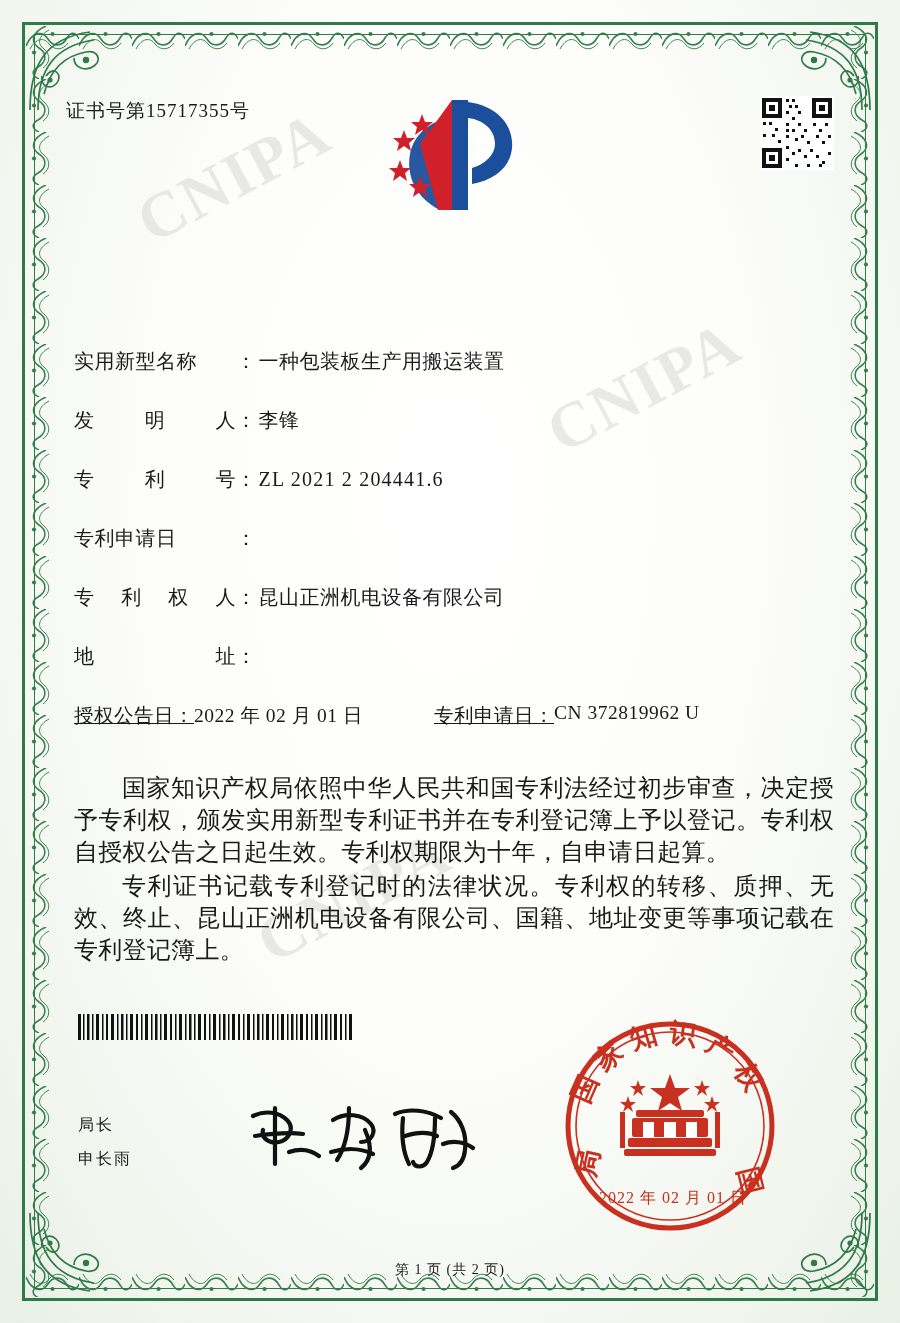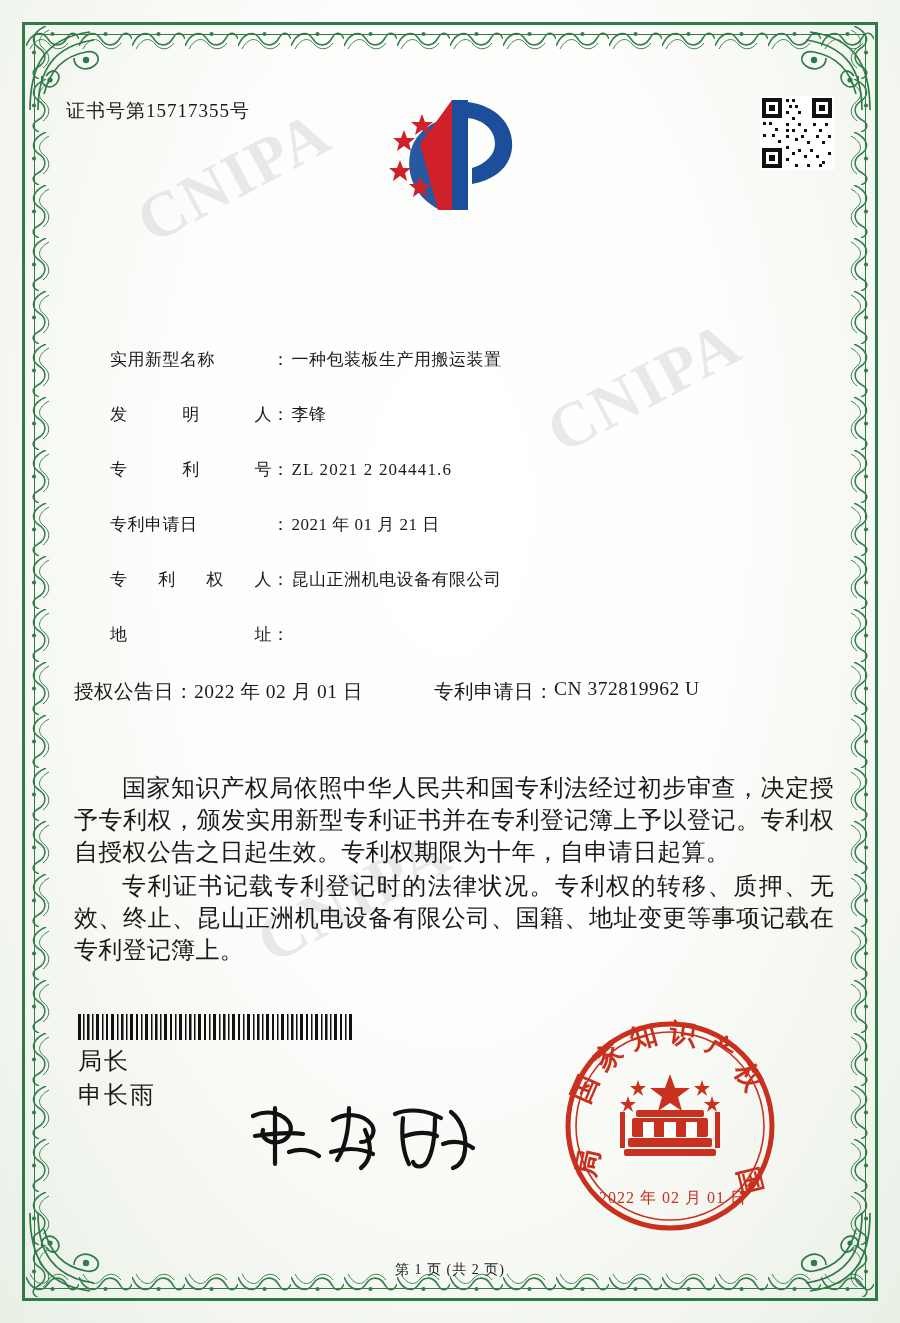--- a/index.html
+++ b/index.html
@@ -126,24 +126,23 @@
   
   .fields {
     position: absolute;
     left: 74px;
     right: 74px;
     top: 348px;
   }
   .field-row {
     display: flex;
     align-items: baseline;
-    font-size: 17px;
+    font-size: 20px;
     margin-bottom: 32px;
     letter-spacing: .5px;
-    margin-left: 36px;
   }
   .f-label {
     width: 150px;
     flex: 0 0 150px;
     display: flex;
     justify-content: space-between;
     white-space: nowrap;
   }
   .f-label.wide {
     width: 162px;
@@ -154,21 +153,21 @@
   .f-value.mono-ish { letter-spacing: 1.2px; }
 
   .two-col {
     display: flex;
     font-size: 19.5px;
     margin-bottom: 26px;
     letter-spacing: .5px;
   }
   .two-col .left { width: 360px; flex: 0 0 360px; display: flex; }
   .two-col .right { flex: 1; display: flex; }
-  .two-col .lbl { white-space: nowrap; }
+  .two-col .lbl { white-space: nowrap; text-decoration: underline; }
 
   
   .paras {
     position: absolute;
     left: 74px;
     right: 66px;
     top: 772px;
     font-size: 24px;
     line-height: 32px;
     text-align: justify;
@@ -185,22 +184,22 @@
     left: 78px;
     top: 1014px;
     width: 278px;
     height: 26px;
   }
 
   
   .sig-labels {
     position: absolute;
     left: 78px;
-    top: 1044px;
-    font-size: 24px;
+    top: 1108px;
+    font-size: 16px;
     line-height: 34px;
     letter-spacing: 2px;
   }
   .sig-script {
     position: absolute;
     left: 245px;
     top: 1090px;
     width: 240px;
     height: 90px;
   }
@@ -419,21 +418,20 @@
         <span>利</span>
         <span>号</span>
       </span>
       <span class="f-colon">：</span>
       <span class="f-value mono-ish">ZL 2021 2 204441.6</span>
     </div>
 
     <div class="field-row">
       <span class="f-label wide">专利申请日</span>
       <span class="f-colon">：</span>
-      <span class="f-value">2021 年 01 月 21 日</span>
     </div>
 
     <div class="field-row">
       <span class="f-label wide">
         <span>专</span>
         <span>利</span>
         <span>权</span>
         <span>人</span>
       </span>
       <span class="f-colon">：</span>

